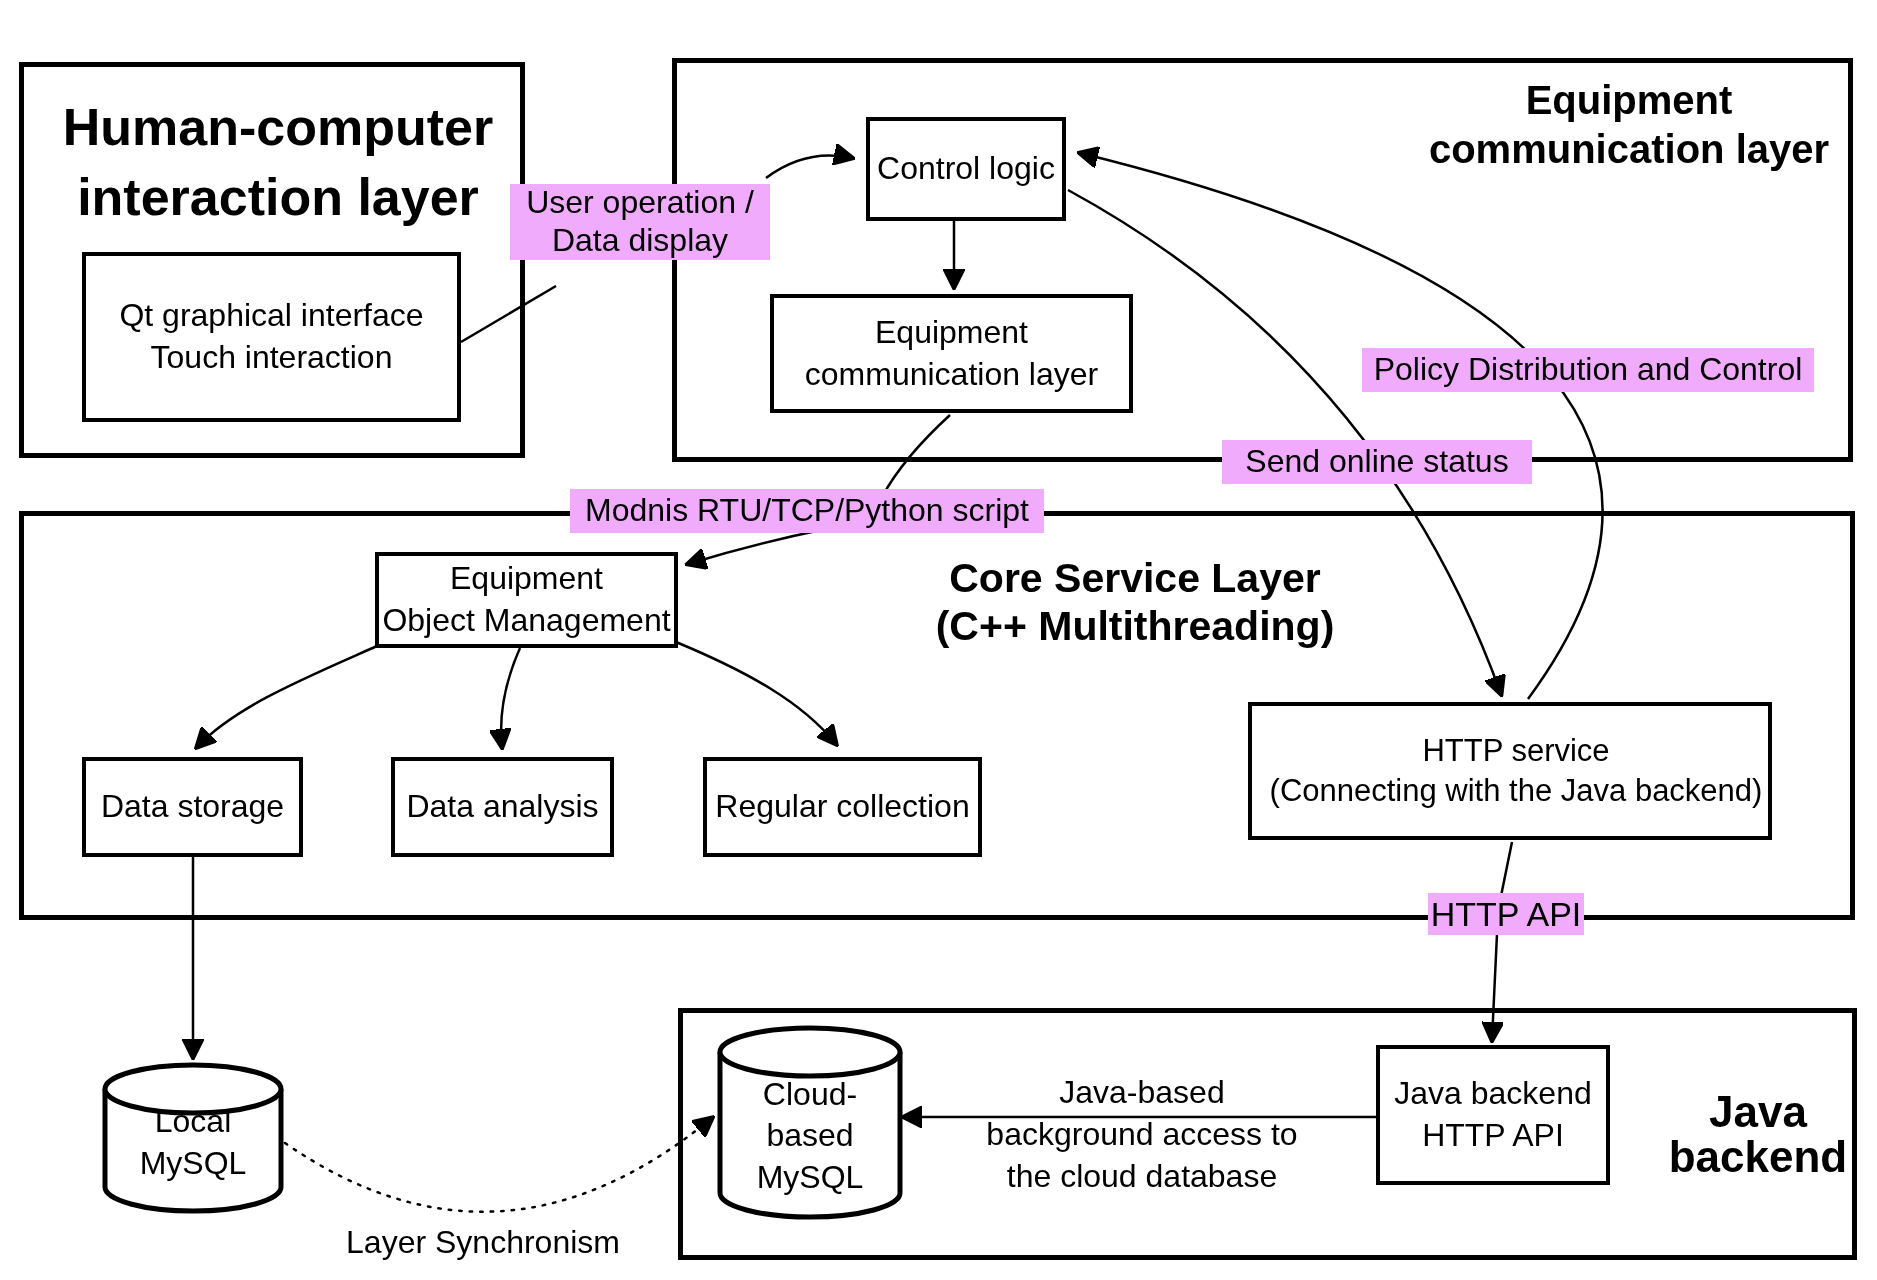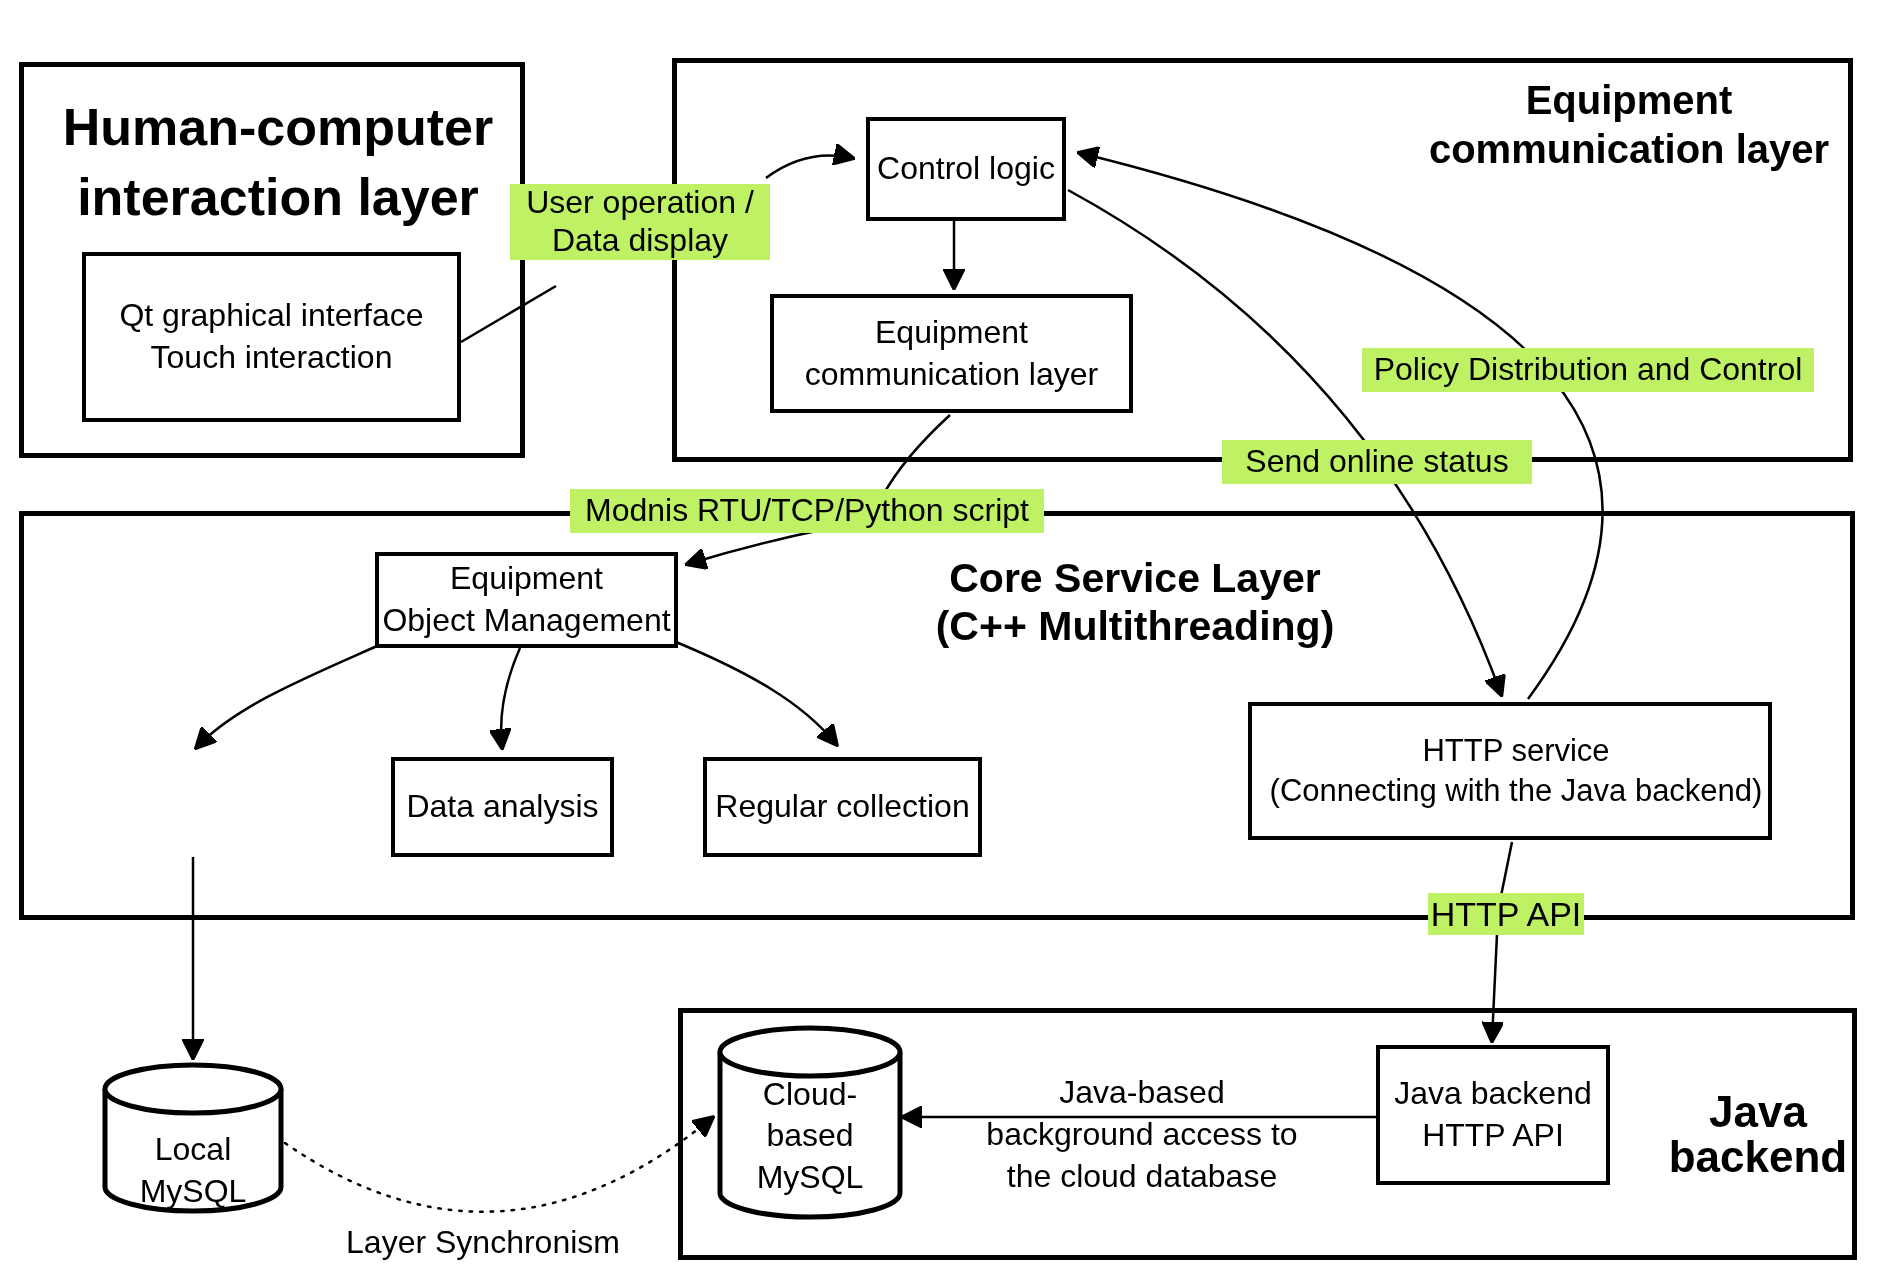--- a/index.html
+++ b/index.html
@@ -4,21 +4,21 @@
 <style>
   html,body{margin:0;padding:0;background:#ffffff;}
   body{font-family:"Liberation Sans","DejaVu Sans",sans-serif;color:#000;}
   .canvas{position:relative;width:1877px;height:1280px;background:#fff;overflow:hidden;}
   .abs{position:absolute;box-sizing:border-box;}
   .layer-box{border:5px solid #000;background:transparent;}
   .node{border:4px solid #000;background:#fff;display:flex;align-items:center;justify-content:center;
         text-align:center;font-size:32px;line-height:1.3;white-space:pre-line;z-index:2;}
   .layer-title{font-weight:bold;text-align:center;white-space:pre-line;z-index:4;}
   .elabel{display:flex;align-items:center;justify-content:center;text-align:center;
-          font-size:32px;line-height:1.18;white-space:pre-line;background:#bef264;z-index:4;}
+          font-size:32px;line-height:1.18;white-space:pre-line;background:#f0abfc;z-index:4;}
   .elabel.clear{background:transparent;}
   .cyl-label{display:flex;align-items:center;justify-content:center;text-align:center;
              font-size:32px;line-height:1.3;white-space:pre-line;z-index:4;}
   svg.connectors{position:absolute;left:0;top:0;z-index:3;pointer-events:none;}
   svg.connectors path, svg.connectors ellipse{stroke:#000;}
 </style>
 </head>
 <body>
 
 <div class="canvas">
@@ -28,20 +28,21 @@
   <div class="abs layer-box" style="left:19px;top:511px;width:1836px;height:409px;"></div>
   <div class="abs layer-box" style="left:678px;top:1008px;width:1179px;height:252px;"></div>
 
   <div class="abs node" style="left:82px;top:252px;width:379px;height:170px;">Qt graphical interface
 Touch interaction</div>
   <div class="abs node" style="left:866px;top:117px;width:200px;height:104px;">Control logic</div>
   <div class="abs node" style="left:770px;top:294px;width:363px;height:119px;">Equipment
 communication layer</div>
   <div class="abs node" style="left:375px;top:552px;width:303px;height:96px;">Equipment
 Object Management</div>
+  <div class="abs node" style="left:82px;top:757px;width:221px;height:100px;">Data storage</div>
   <div class="abs node" style="left:391px;top:757px;width:223px;height:100px;">Data analysis</div>
   <div class="abs node" style="left:703px;top:757px;width:279px;height:100px;">Regular collection</div>
   <div class="abs node" style="left:1248px;top:702px;width:524px;height:138px;font-size:31px;padding-left:12px;">HTTP service
 (Connecting with the Java backend)</div>
   <div class="abs node" style="left:1376px;top:1045px;width:234px;height:140px;">Java backend
 HTTP API</div>
 
   <svg class="connectors" width="1877" height="1280" viewBox="0 0 1877 1280">
     <defs>
       <marker id="ah" viewBox="0 0 10 10" refX="8.5" refY="5" markerWidth="8.5" markerHeight="8.5" orient="auto-start-reverse">
@@ -90,19 +91,19 @@
 Data display</div>
   <div class="abs elabel" style="left:570px;top:489px;width:474px;height:44px;">Modnis RTU/TCP/Python script</div>
   <div class="abs elabel" style="left:1222px;top:440px;width:310px;height:44px;">Send online status</div>
   <div class="abs elabel" style="left:1362px;top:348px;width:452px;height:44px;">Policy Distribution and Control</div>
   <div class="abs elabel" style="left:1428px;top:893px;width:156px;height:42px;font-size:34px;">HTTP API</div>
   <div class="abs elabel clear" style="left:930px;top:1072px;width:424px;height:126px;line-height:1.31;">Java-based
 background access to
 the cloud database</div>
   <div class="abs elabel clear" style="left:321px;top:1221px;width:324px;height:44px;">Layer Synchronism</div>
 
-  <div class="abs cyl-label" style="left:108px;top:1101px;width:170px;height:84px;margin-top:28px;">Local
+  <div class="abs cyl-label" style="left:108px;top:1101px;width:170px;height:84px;">Local
 MySQL</div>
   <div class="abs cyl-label" style="left:725px;top:1073px;width:170px;height:126px;">Cloud-
 based
 MySQL</div>
 
 </div>
 
 </body></html>

